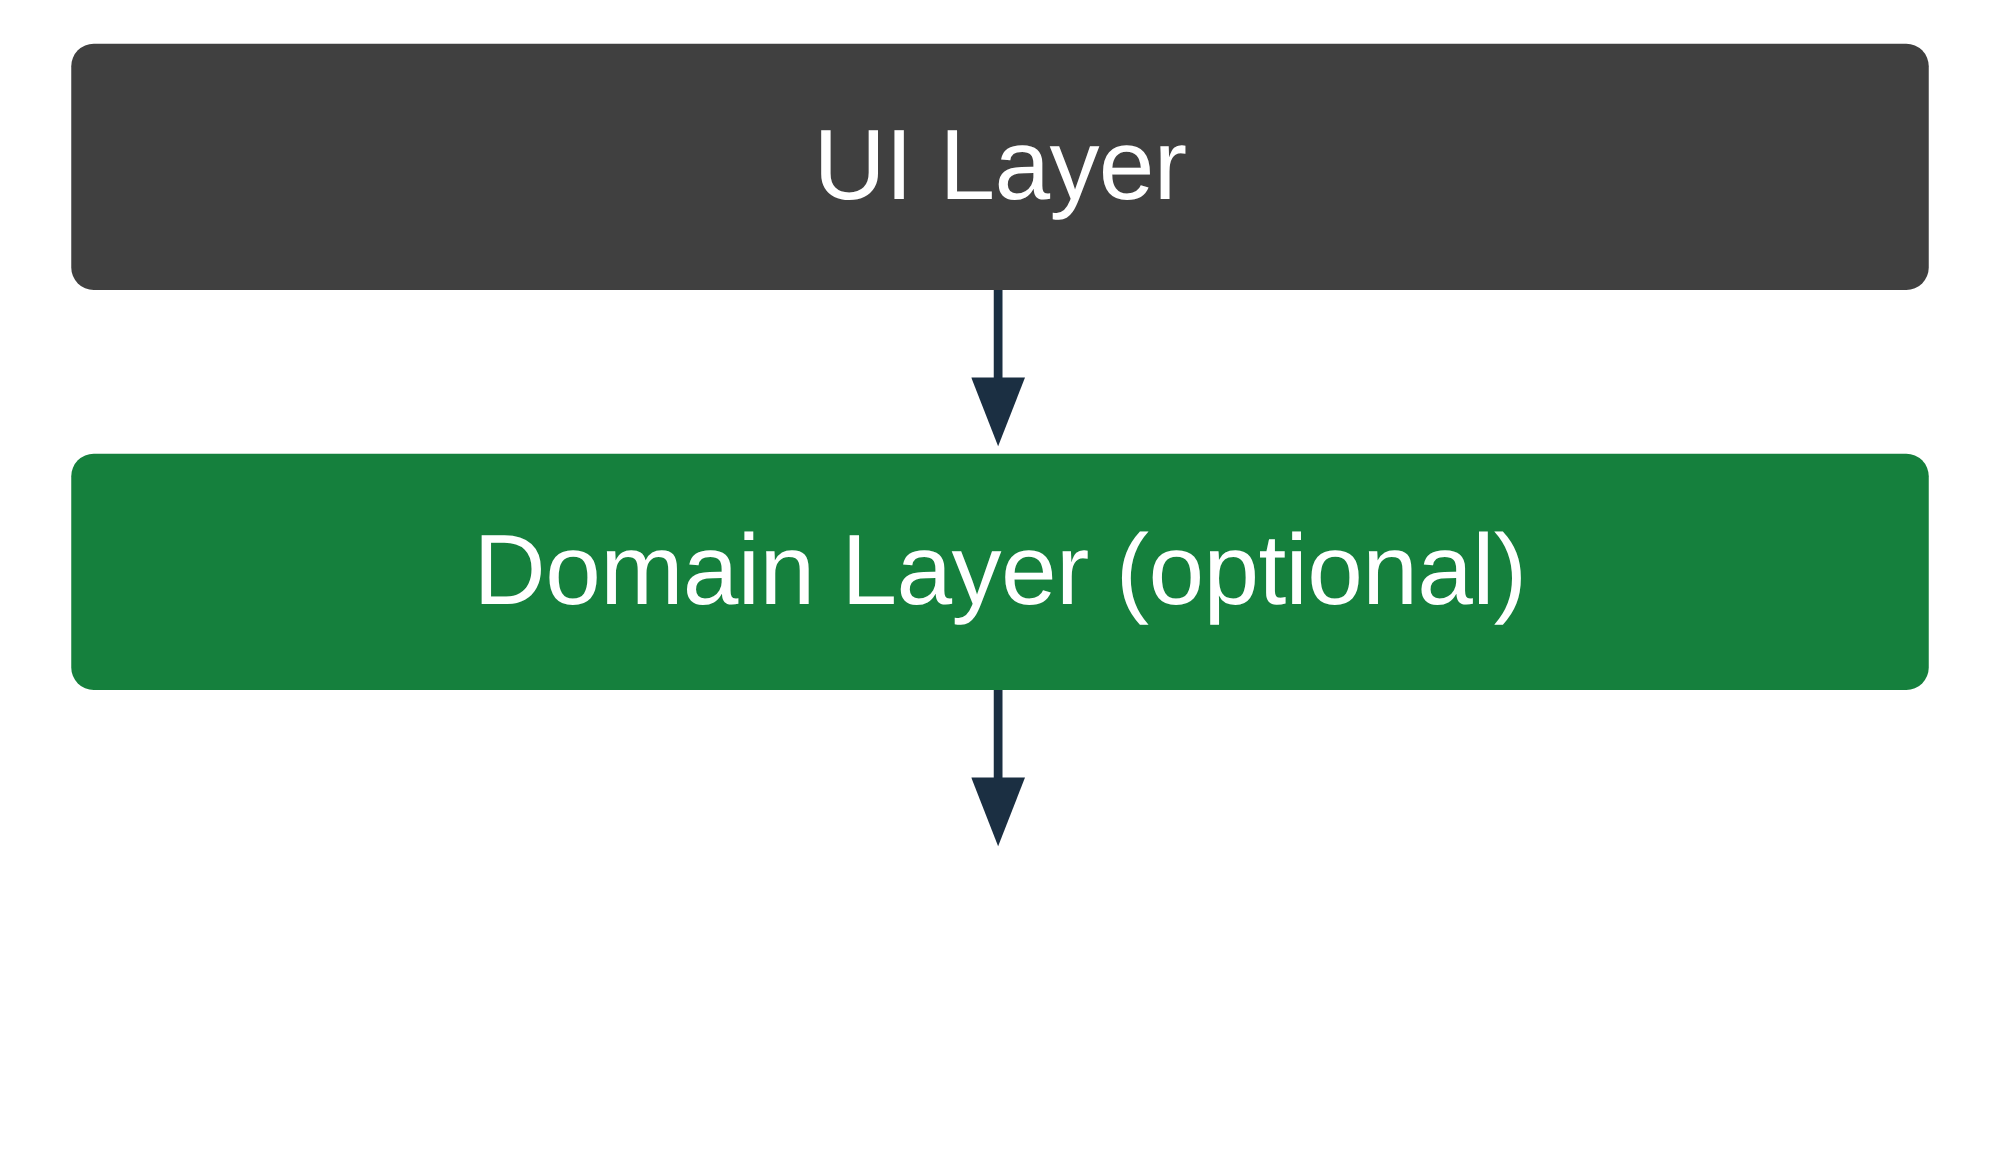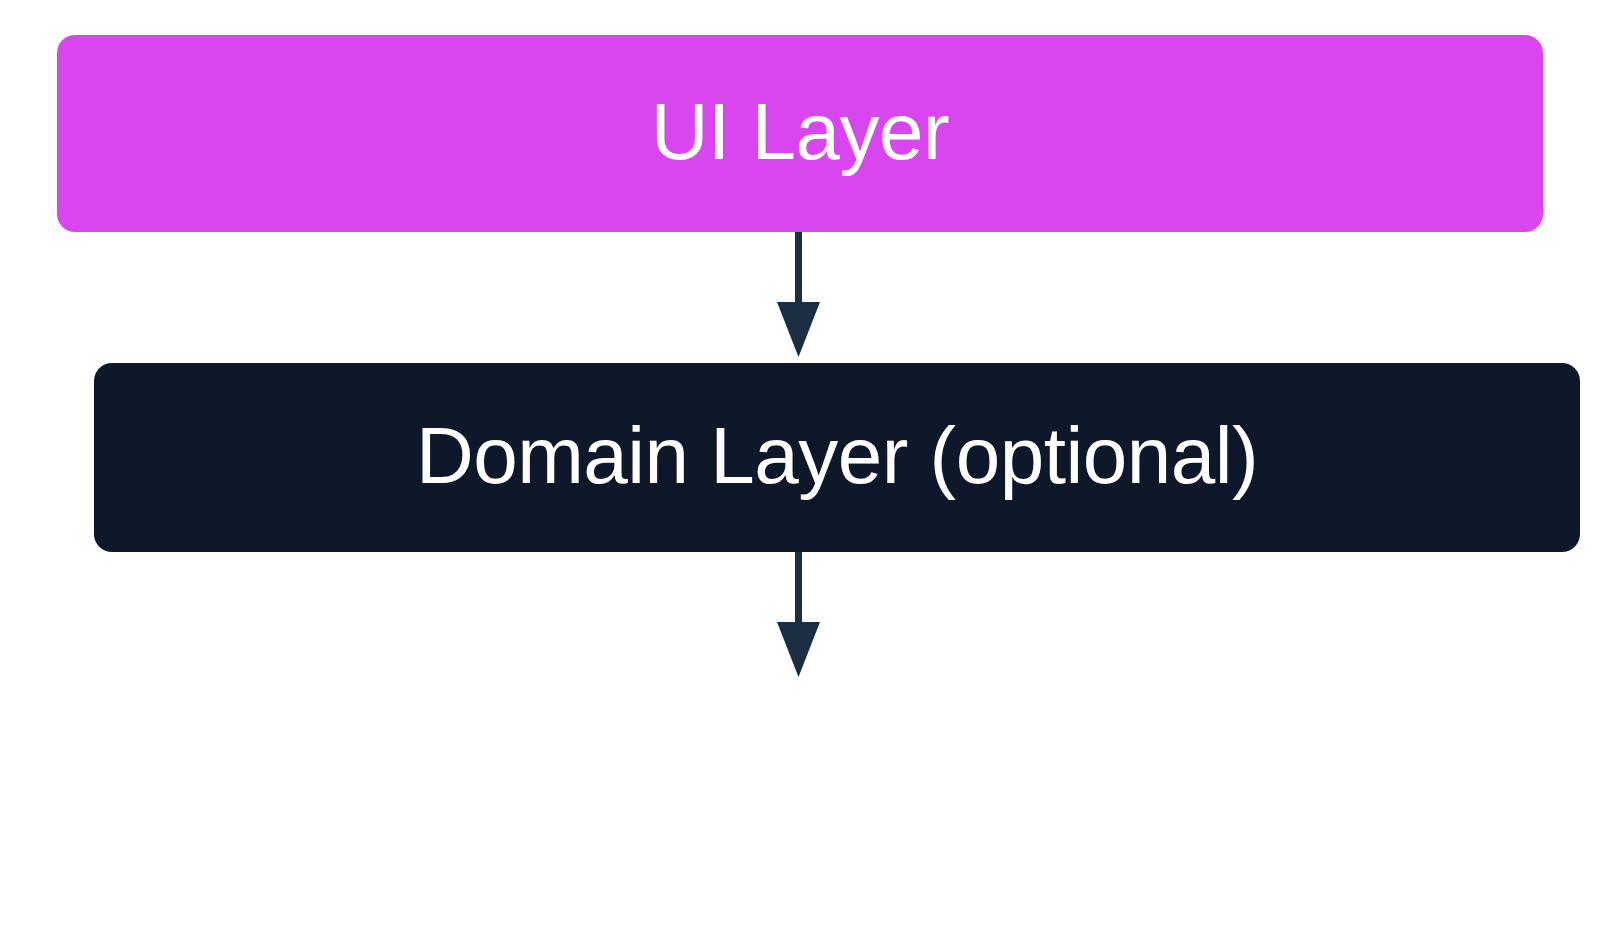--- a/index.html
+++ b/index.html
@@ -69,32 +69,32 @@
     display: block;
     width: 44px;
     height: 100%;
   }
 </style>
 </head>
 <body>
 
 <div id="canvas" style="background: rgb(255, 255, 255);">
 
-  <div class="layer-box" id="box-ui" style="background-color: #d946ef;">
+  <div class="layer-box" id="box-ui" style="background-color: #404040;">
     <span class="layer-label" style="color: rgb(255, 255, 255);">UI Layer</span>
   </div>
 
   <div class="connector" id="connector-ui-domain">
     <svg viewBox="0 0 44 131" preserveAspectRatio="none">
       <line class="arrow-shaft" x1="21.5" y1="0" x2="21.5" y2="76" stroke="#1B2F42" stroke-width="7"></line>
       <polygon class="arrow-head" points="0,70 43,70 21.5,125" fill="#1B2F42"></polygon>
     </svg>
   </div>
 
-  <div class="layer-box" id="box-domain" style="background-color: #0f172a; margin-left: 37px;">
+  <div class="layer-box" id="box-domain" style="background-color: #15803d;">
     <span class="layer-label" style="color: rgb(255, 255, 255);">Domain Layer (optional)</span>
   </div>
 
   <div class="connector" id="connector-domain-data">
     <svg viewBox="0 0 44 131" preserveAspectRatio="none">
       <line class="arrow-shaft" x1="21.5" y1="0" x2="21.5" y2="76" stroke="#1B2F42" stroke-width="7"></line>
       <polygon class="arrow-head" points="0,70 43,70 21.5,125" fill="#1B2F42"></polygon>
     </svg>
   </div>
 

